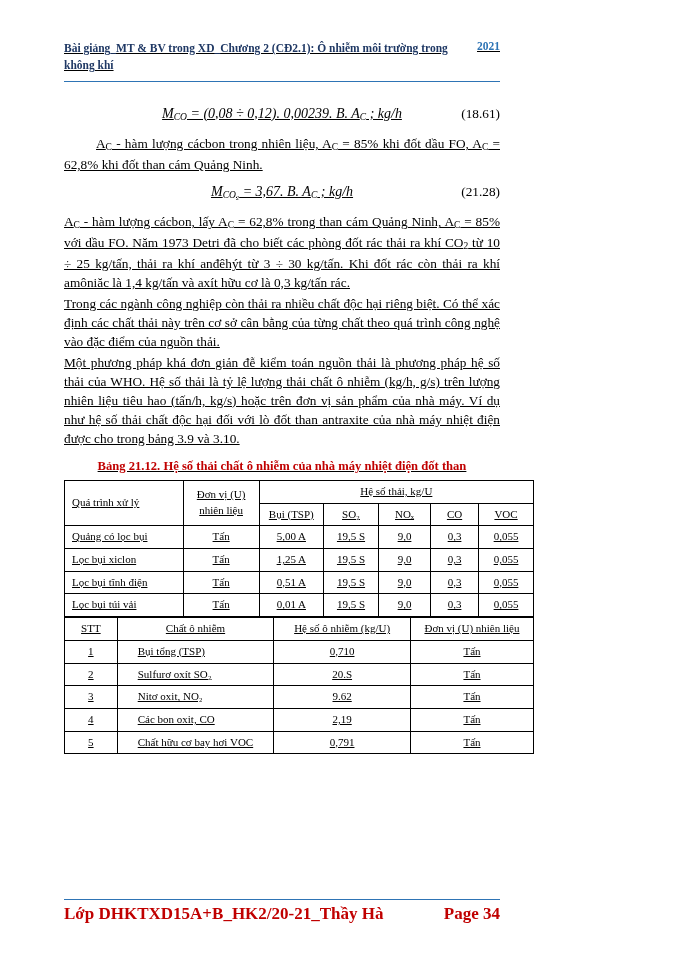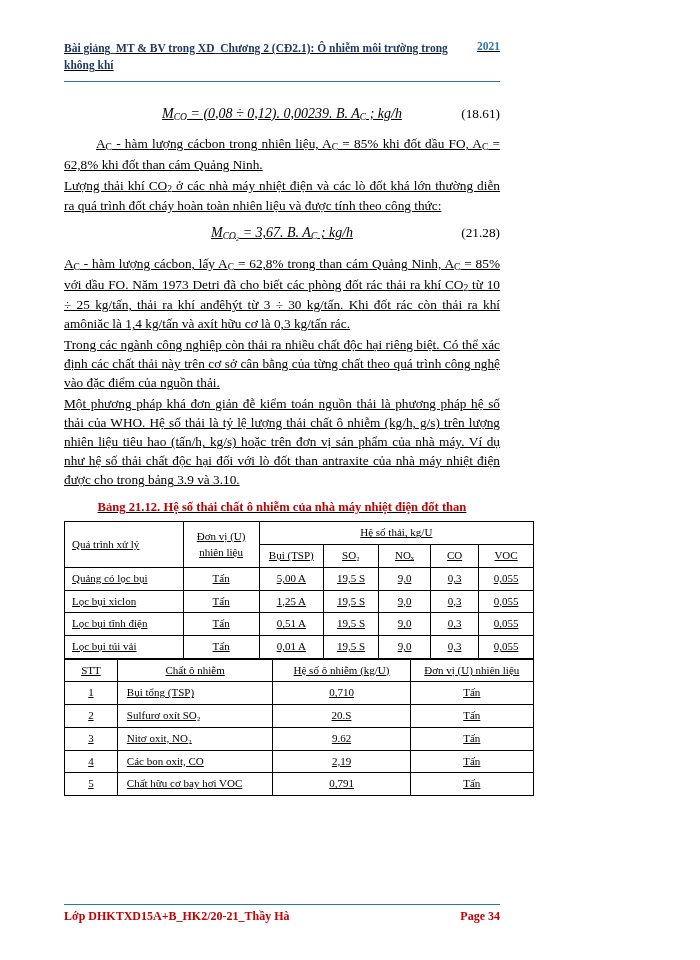--- a/index.html
+++ b/index.html
@@ -127,39 +127,39 @@
     height: 15px;
   }
   .t2 {
     width: 470px;
   }
   .t2 td, .t2 th {
     text-align: center;
   }
   .t2 td.left {
     text-align: left;
-    padding-left: 9px;
+    padding-left: 20px;
   }
 
   
   .footer {
     position: absolute;
     left: 64px;
     right: 64px;
     bottom: 36px;
   }
   .footer-rule {
     border-bottom: 1.2px solid #2E74B5;
     margin-bottom: 4px;
   }
   .footer-row {
     display: flex;
     justify-content: space-between;
     font-weight: bold;
-    font-size: 12px;
+    font-size: 17px;
     color: #C00000;
   }
   .footer-page {
     color: #C00000;
   }
 </style>
 </head>
 <body>
 
 <div class="page">
@@ -175,21 +175,20 @@
     <div class="formula-row">
       <span class="formula">
         <i>M</i><sub>CO</sub><span> = (0,08 ÷ 0,12). 0,00239. B. A</span><sub>C</sub><span> ; kg/h</span>
       </span>
       <span class="eqnum">(18.61)</span>
     </div>
 
 
     <p class="para indent"><span>A</span><sub>C</sub><span> - hàm lượng cácbon trong nhiên liệu, A</span><sub>C</sub><span> = 85% khi đốt dầu FO, A</span><sub>C</sub><span> = 62,8% khi đốt than cám Quảng Ninh.</span></p>
 
-    <p class="para"><span>Lượng thải khí CO</span><sub>2</sub><span> ở các nhà máy nhiệt điện và các lò đốt khá lớn thường diễn ra quá trình đốt cháy hoàn toàn nhiên liệu và được tính theo công thức:</span></p>
 
     <div class="formula-row">
       <span class="formula">
         <i>M</i><sub>CO₂</sub><span> = 3,67. B. A</span><sub>C</sub><span> ; kg/h</span>
       </span>
       <span class="eqnum">(21.28)</span>
     </div>
 
     <p class="para"><span>A</span><sub>C</sub><span> - hàm lượng cácbon, lấy A</span><sub>C</sub><span> = 62,8% trong than cám Quảng Ninh, A</span><sub>C</sub><span> = 85% với dầu FO. Năm 1973 Detri đã cho biết các phòng đốt rác thải ra khí CO</span><sub>2</sub><span> từ 10 ÷ 25 kg/tấn, thải ra khí anđêhýt từ 3 ÷ 30 kg/tấn. Khi đốt rác còn thải ra khí amôniăc là 1,4 kg/tấn và axít hữu cơ là 0,3 kg/tấn rác.</span></p>
 

